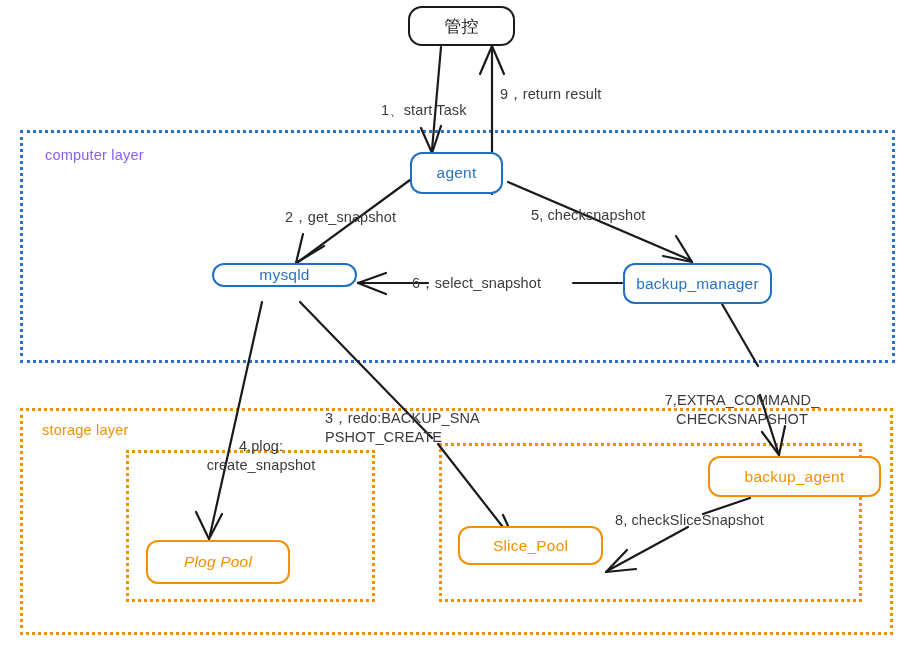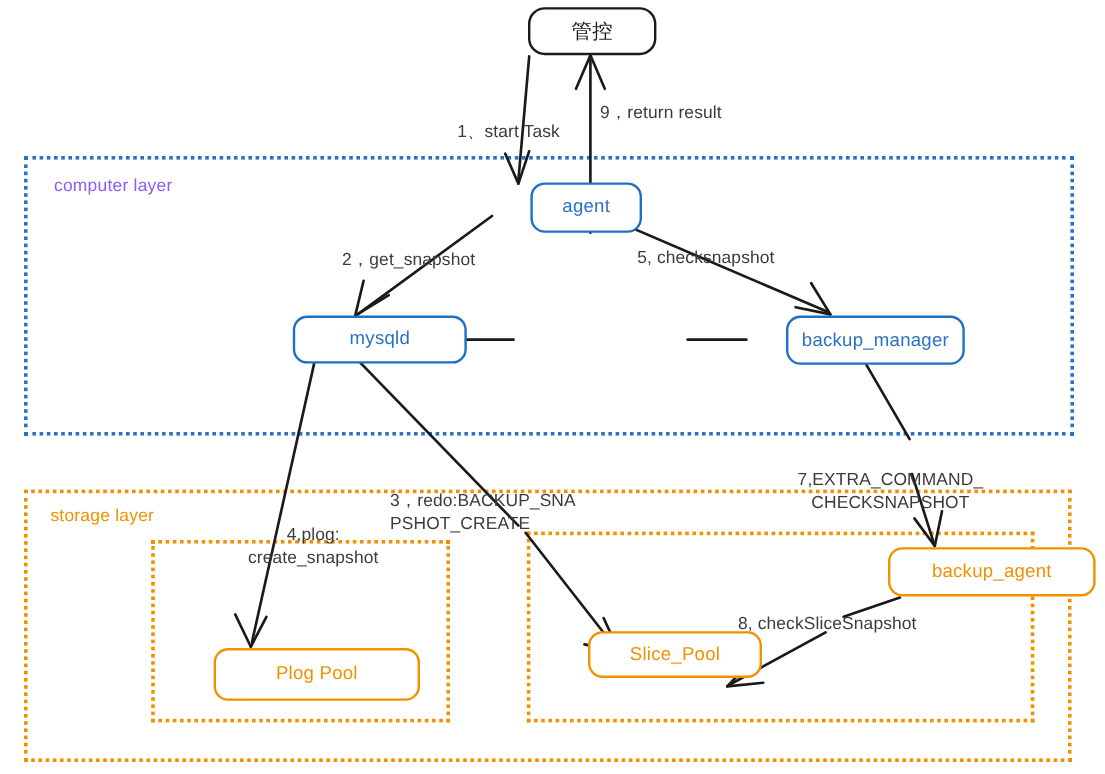--- a/index.html
+++ b/index.html
@@ -44,21 +44,20 @@
     position:absolute;
     box-sizing:border-box;
     display:flex;
     align-items:center;
     justify-content:center;
     background:#ffffff;
     border-radius:12px;
     font-size:15.5px;
     white-space:nowrap;
     letter-spacing:0.2px;
-    margin-left:32px;
   }
   .node-dark{
     border:2.6px solid #1a1a1a;
     color:#1a1a1a;
     font-size:17px;
     border-radius:14px;
   }
   .node-blue{
     border:2.6px solid #1f6fc4;
     color:#2a72c4;
@@ -139,48 +138,49 @@
   </svg>
 
   <div class="node node-dark" style="left:408px;top:6px;width:107px;height:40px;">
     <span>管控</span>
   </div>
 
   <div class="node node-blue" style="left:410px;top:152px;width:93px;height:42px;align-items:center;">
     <span>agent</span>
   </div>
 
-  <div class="node node-blue" style="left:212px;top:263px;width:145px;height:40px;">
+  <div class="node node-blue" style="left:212px;top:263px;width:145px;height:24px;">
     <span>mysqld</span>
   </div>
 
   <div class="node node-blue" style="left:623px;top:263px;width:149px;height:41px;">
     <span>backup_manager</span>
   </div>
 
-  <div class="node node-orange" style="left:146px;top:540px;width:172px;height:44px;">
+  <div class="node node-orange" style="left:146px;top:540px;width:144px;height:44px;font-style:italic;">
     <span>Plog Pool</span>
   </div>
 
   <div class="node node-orange" style="left:458px;top:526px;width:145px;height:39px;">
     <span>Slice_Pool</span>
   </div>
 
   <div class="node node-orange" style="left:708px;top:456px;width:173px;height:41px;">
     <span>backup_agent</span>
   </div>
 
   <div class="edge-label" style="left:381px;top:85px;margin-top:16px;">1、start Task</div>
 
   <div class="edge-label" style="left:500px;top:85px;">9，return result</div>
 
   <div class="edge-label" style="left:285px;top:208px;">2，get_snapshot</div>
 
   <div class="edge-label" style="left:531px;top:206px;">5, checksnapshot</div>
 
+  <div class="edge-label" style="left:412px;top:274px;">6，select_snapshot</div>
 
   <div class="edge-label center" style="left:206px;top:409px;width:110px;">4,plog:
 create_snapshot</div>
 
   <div class="edge-label" style="left:325px;top:409px;">3，redo:BACKUP_SNA
 PSHOT_CREATE</div>
 
   <div class="edge-label center" style="left:662px;top:363px;width:160px;">7,EXTRA_COMMAND_
 CHECKSNAPSHOT</div>
 

